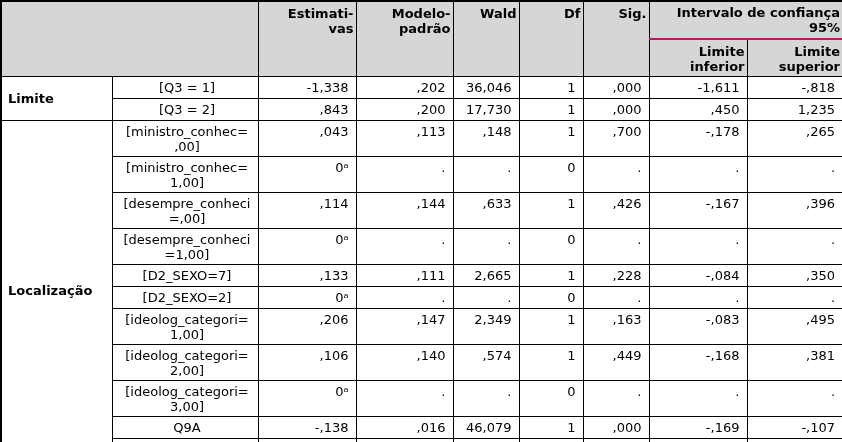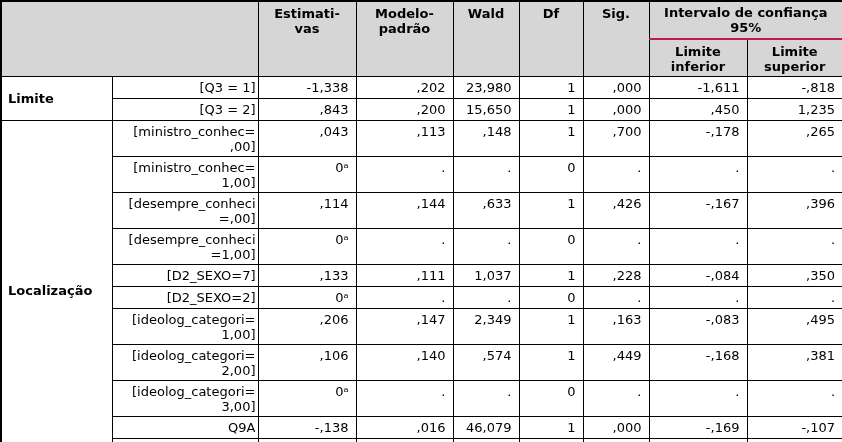--- a/index.html
+++ b/index.html
@@ -20,42 +20,42 @@
     color: #000000;
   }
   table.spss th, table.spss td {
     border: 1px solid #000000;
     line-height: 15px;
     overflow: hidden;
   }
   thead th {
     background: #d6d6d6;
     font-weight: bold;
-    text-align: center;
+    text-align: right;
     vertical-align: top;
     padding: 4px 2px 2px 2px;
     white-space: pre-line;
     border-bottom: 4px double #000000;
     margin-left: 34px;
   }
   thead th.ci-header {
     border-bottom: 2px solid #be185d;
     padding-top: 3px;
   }
   thead tr.h1 { height: 38px; }
   thead tr.h2 { height: 28px; }
   tbody td { background: #ffffff; vertical-align: top; }
   td.group-cell {
     font-weight: bold;
     vertical-align: middle;
     text-align: left;
     padding: 2px 4px 2px 6px;
   }
   td.param-cell {
-    text-align: right;
+    text-align: center;
     padding: 3px 2px 2px 6px;
     white-space: pre-line;
   }
   td.num-cell {
     text-align: right;
     padding: 3px 7px 2px 2px;
   }
   tr.single { height: 22px; }
   tr.dbl { height: 34px; }
 </style>
@@ -94,31 +94,31 @@
         <th>Limite
 superior</th>
       </tr>
     </thead>
     <tbody>
       <tr class="single">
         <td class="group-cell" rowspan="2">Limite</td>
         <td class="param-cell">[Q3 = 1]</td>
         <td class="num-cell">-1,338</td>
         <td class="num-cell">,202</td>
-        <td class="num-cell">23,980</td>
+        <td class="num-cell">36,046</td>
         <td class="num-cell">1</td>
         <td class="num-cell">,000</td>
         <td class="num-cell">-1,611</td>
         <td class="num-cell">-,818</td>
       </tr>
       <tr class="single">
         <td class="param-cell">[Q3 = 2]</td>
         <td class="num-cell">,843</td>
         <td class="num-cell">,200</td>
-        <td class="num-cell">15,650</td>
+        <td class="num-cell">17,730</td>
         <td class="num-cell">1</td>
         <td class="num-cell">,000</td>
         <td class="num-cell">,450</td>
         <td class="num-cell">1,235</td>
       </tr>
       <tr class="dbl">
         <td class="group-cell" rowspan="11">Localização</td>
         <td class="param-cell">[ministro_conhec=
 ,00]</td>
         <td class="num-cell">,043</td>
@@ -159,21 +159,21 @@
         <td class="num-cell">.</td>
         <td class="num-cell">0</td>
         <td class="num-cell">.</td>
         <td class="num-cell">.</td>
         <td class="num-cell">.</td>
       </tr>
       <tr class="single">
         <td class="param-cell">[D2_SEXO=7]</td>
         <td class="num-cell">,133</td>
         <td class="num-cell">,111</td>
-        <td class="num-cell">1,037</td>
+        <td class="num-cell">2,665</td>
         <td class="num-cell">1</td>
         <td class="num-cell">,228</td>
         <td class="num-cell">-,084</td>
         <td class="num-cell">,350</td>
       </tr>
       <tr class="single">
         <td class="param-cell">[D2_SEXO=2]</td>
         <td class="num-cell">0ᵃ</td>
         <td class="num-cell">.</td>
         <td class="num-cell">.</td>

